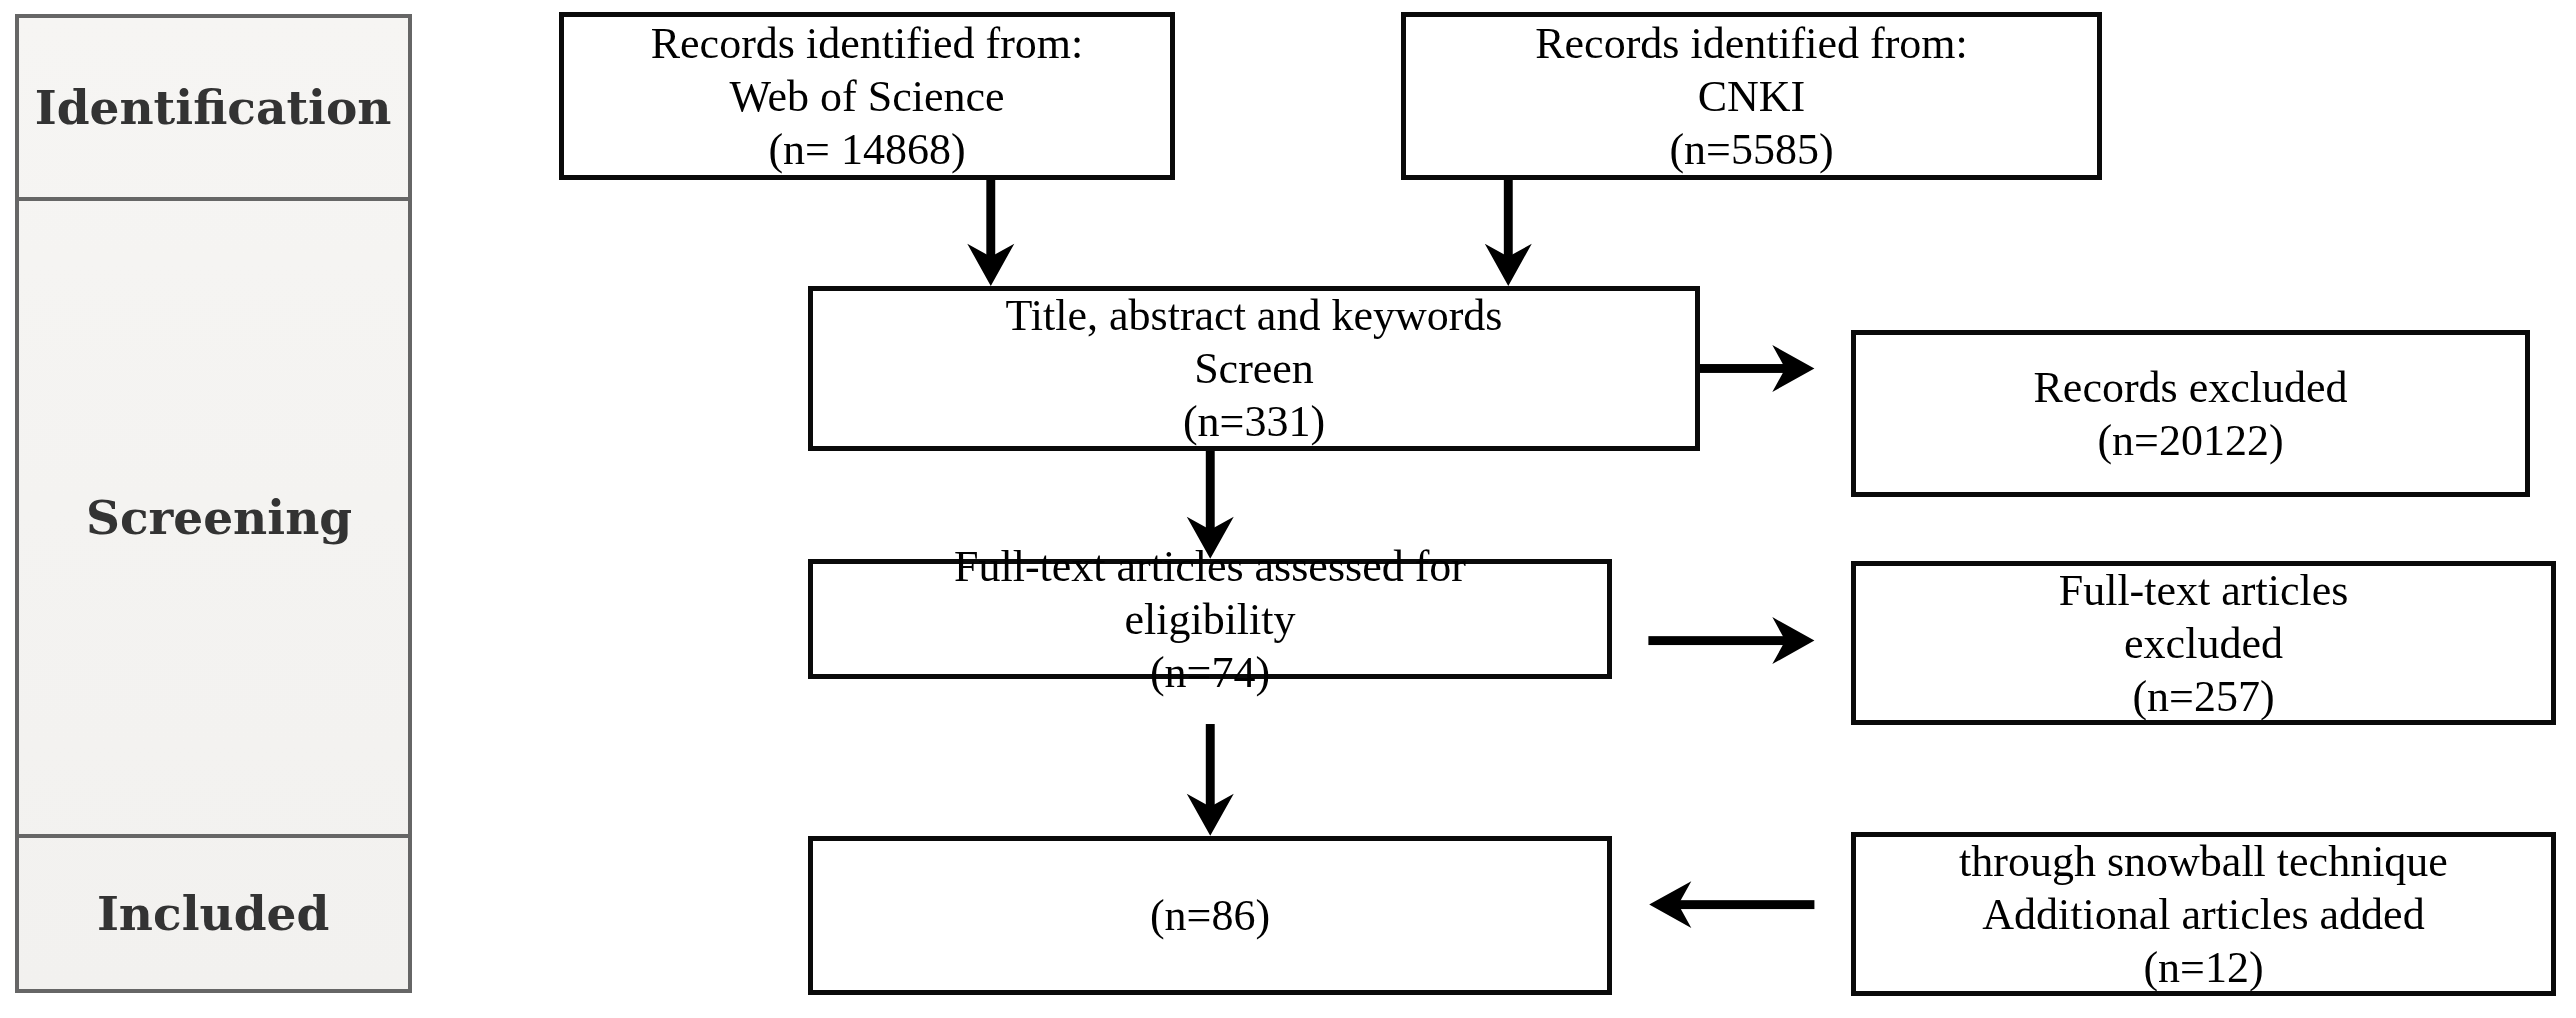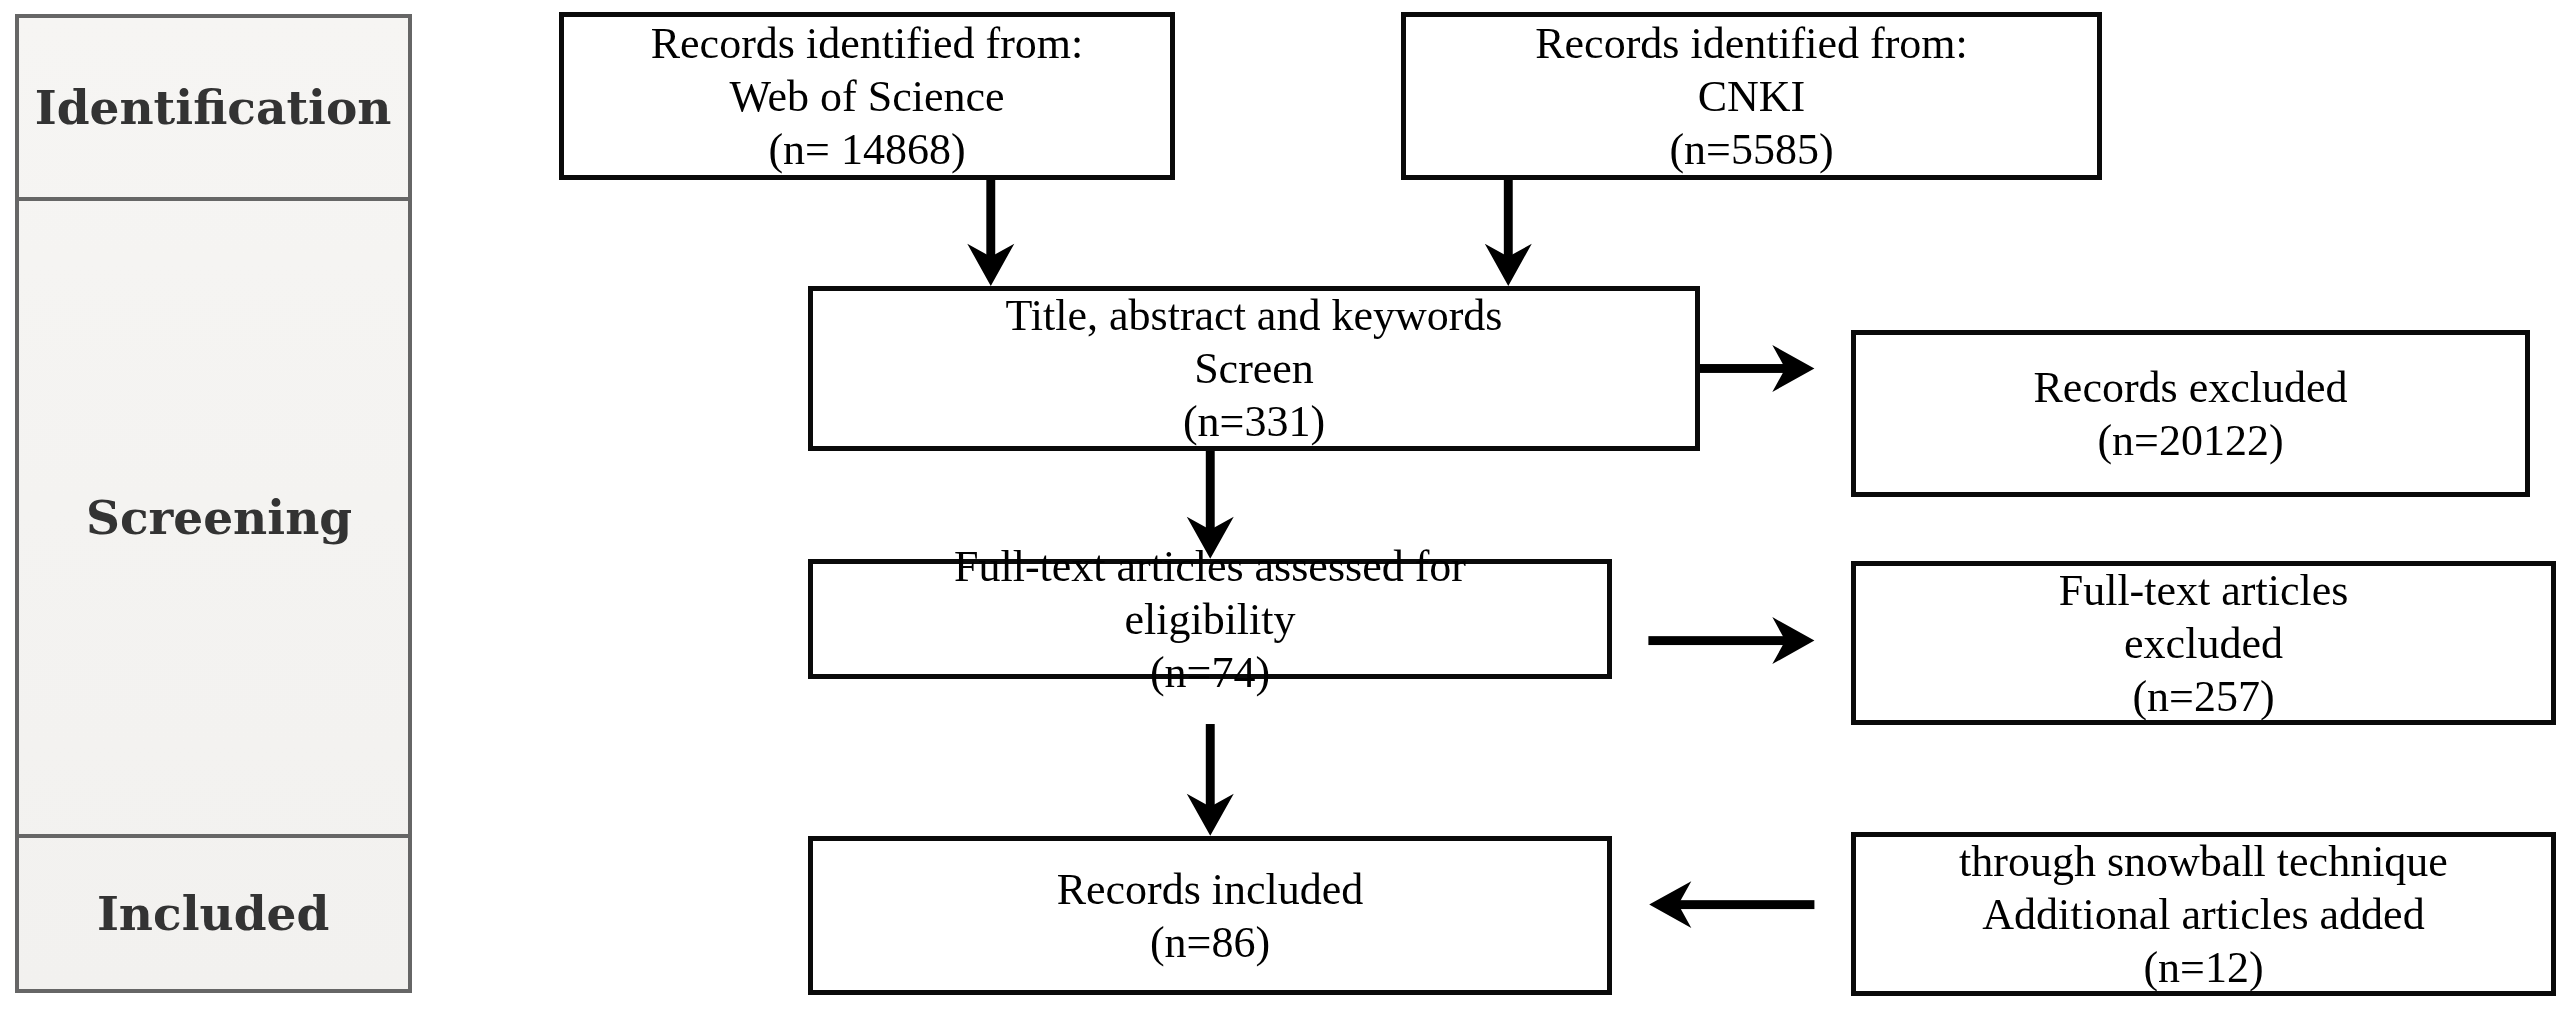--- a/index.html
+++ b/index.html
@@ -158,21 +158,20 @@
     <span class="line">(n=74)</span>
   </div>
 
   <div class="fbox" id="box-fulltext-excluded">
     <span class="line">Full-text articles</span>
     <span class="line">excluded</span>
     <span class="line">(n=257)</span>
   </div>
 
   <div class="fbox" id="box-included">
-    <span class="line">Records included</span>
     <span class="line">(n=86)</span>
   </div>
 
   <div class="fbox" id="box-snowball">
     <span class="line">through snowball technique</span>
     <span class="line">Additional articles added</span>
     <span class="line">(n=12)</span>
   </div>
 
 </div>

